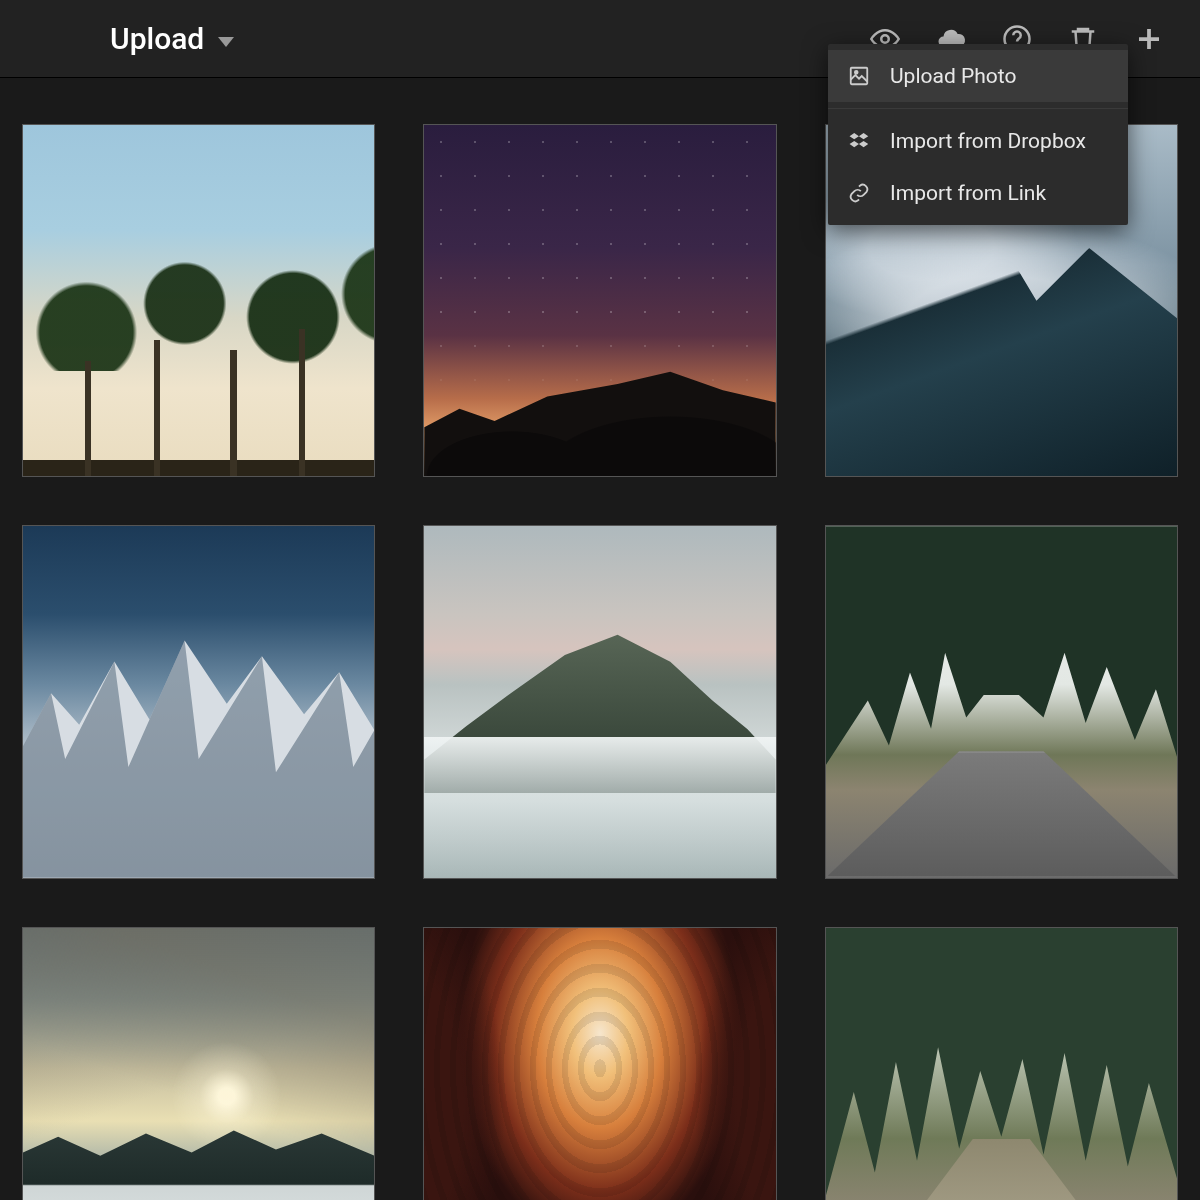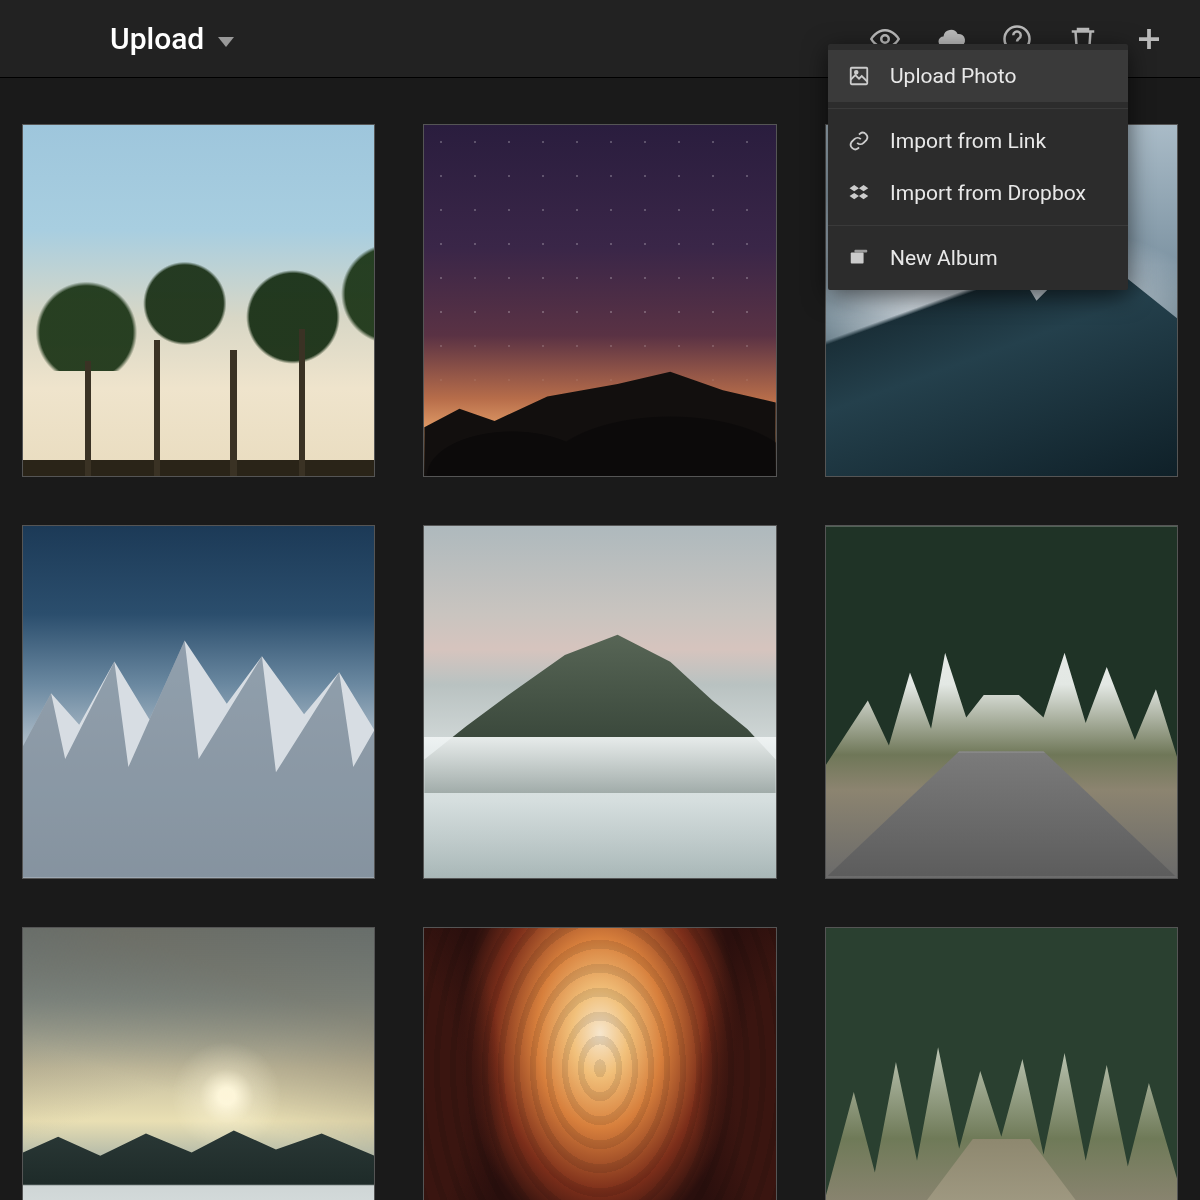--- a/index.html
+++ b/index.html
@@ -353,45 +353,34 @@
               <path d="M3 16l5-5 4 4 3-3 6 6"></path>
               <circle cx="9" cy="8" r="1.5" fill="currentColor"></circle>
           </svg>
         </span>
         <span>Upload Photo</span>
       </div>
     </div>
     <div class="dropdown-section">
       <div class="dropdown-item">
         <span class="dicon">
+          <svg viewBox="0 0 24 24" fill="currentColor">
+            <path d="M6 2l6 4-6 4-6-4 6-4zm12 0l6 4-6 4-6-4 6-4zM6 12l6 4-6 4-6-4 6-4zm12 0l6 4-6 4-6-4 6-4z" transform="scale(0.85) translate(2,2)"></path>
+          </svg>
+        </span>
+        <span>Import from Dropbox</span>
+      </div>
+      <div class="dropdown-item">
+        <span class="dicon">
           <svg viewBox="0 0 24 24" fill="none" stroke="currentColor" stroke-width="2">
             <path d="M10 14a5 5 0 0 0 7 0l3-3a5 5 0 0 0-7-7l-1 1"></path>
               <path d="M14 10a5 5 0 0 0-7 0l-3 3a5 5 0 0 0 7 7l1-1"></path>
           </svg>
         </span>
         <span>Import from Link</span>
-      </div>
-      <div class="dropdown-item">
-        <span class="dicon">
-          <svg viewBox="0 0 24 24" fill="currentColor">
-            <path d="M6 2l6 4-6 4-6-4 6-4zm12 0l6 4-6 4-6-4 6-4zM6 12l6 4-6 4-6-4 6-4zm12 0l6 4-6 4-6-4 6-4z" transform="scale(0.85) translate(2,2)"></path>
-          </svg>
-        </span>
-        <span>Import from Dropbox</span>
-      </div>
-    </div>
-    <div class="dropdown-section">
-      <div class="dropdown-item">
-        <span class="dicon">
-          <svg viewBox="0 0 24 24" fill="currentColor">
-            <rect x="3" y="6" width="14" height="12" rx="1"></rect>
-              <rect x="7" y="3" width="14" height="3" rx="1" opacity="0.7"></rect>
-          </svg>
-        </span>
-        <span>New Album</span>
       </div>
     </div>
   </div>
 </div>
 
 <div class="gallery">
   <div class="thumb t1"></div>
   <div class="thumb t2"></div>
   <div class="thumb t3"></div>
   <div class="thumb t4"></div>

